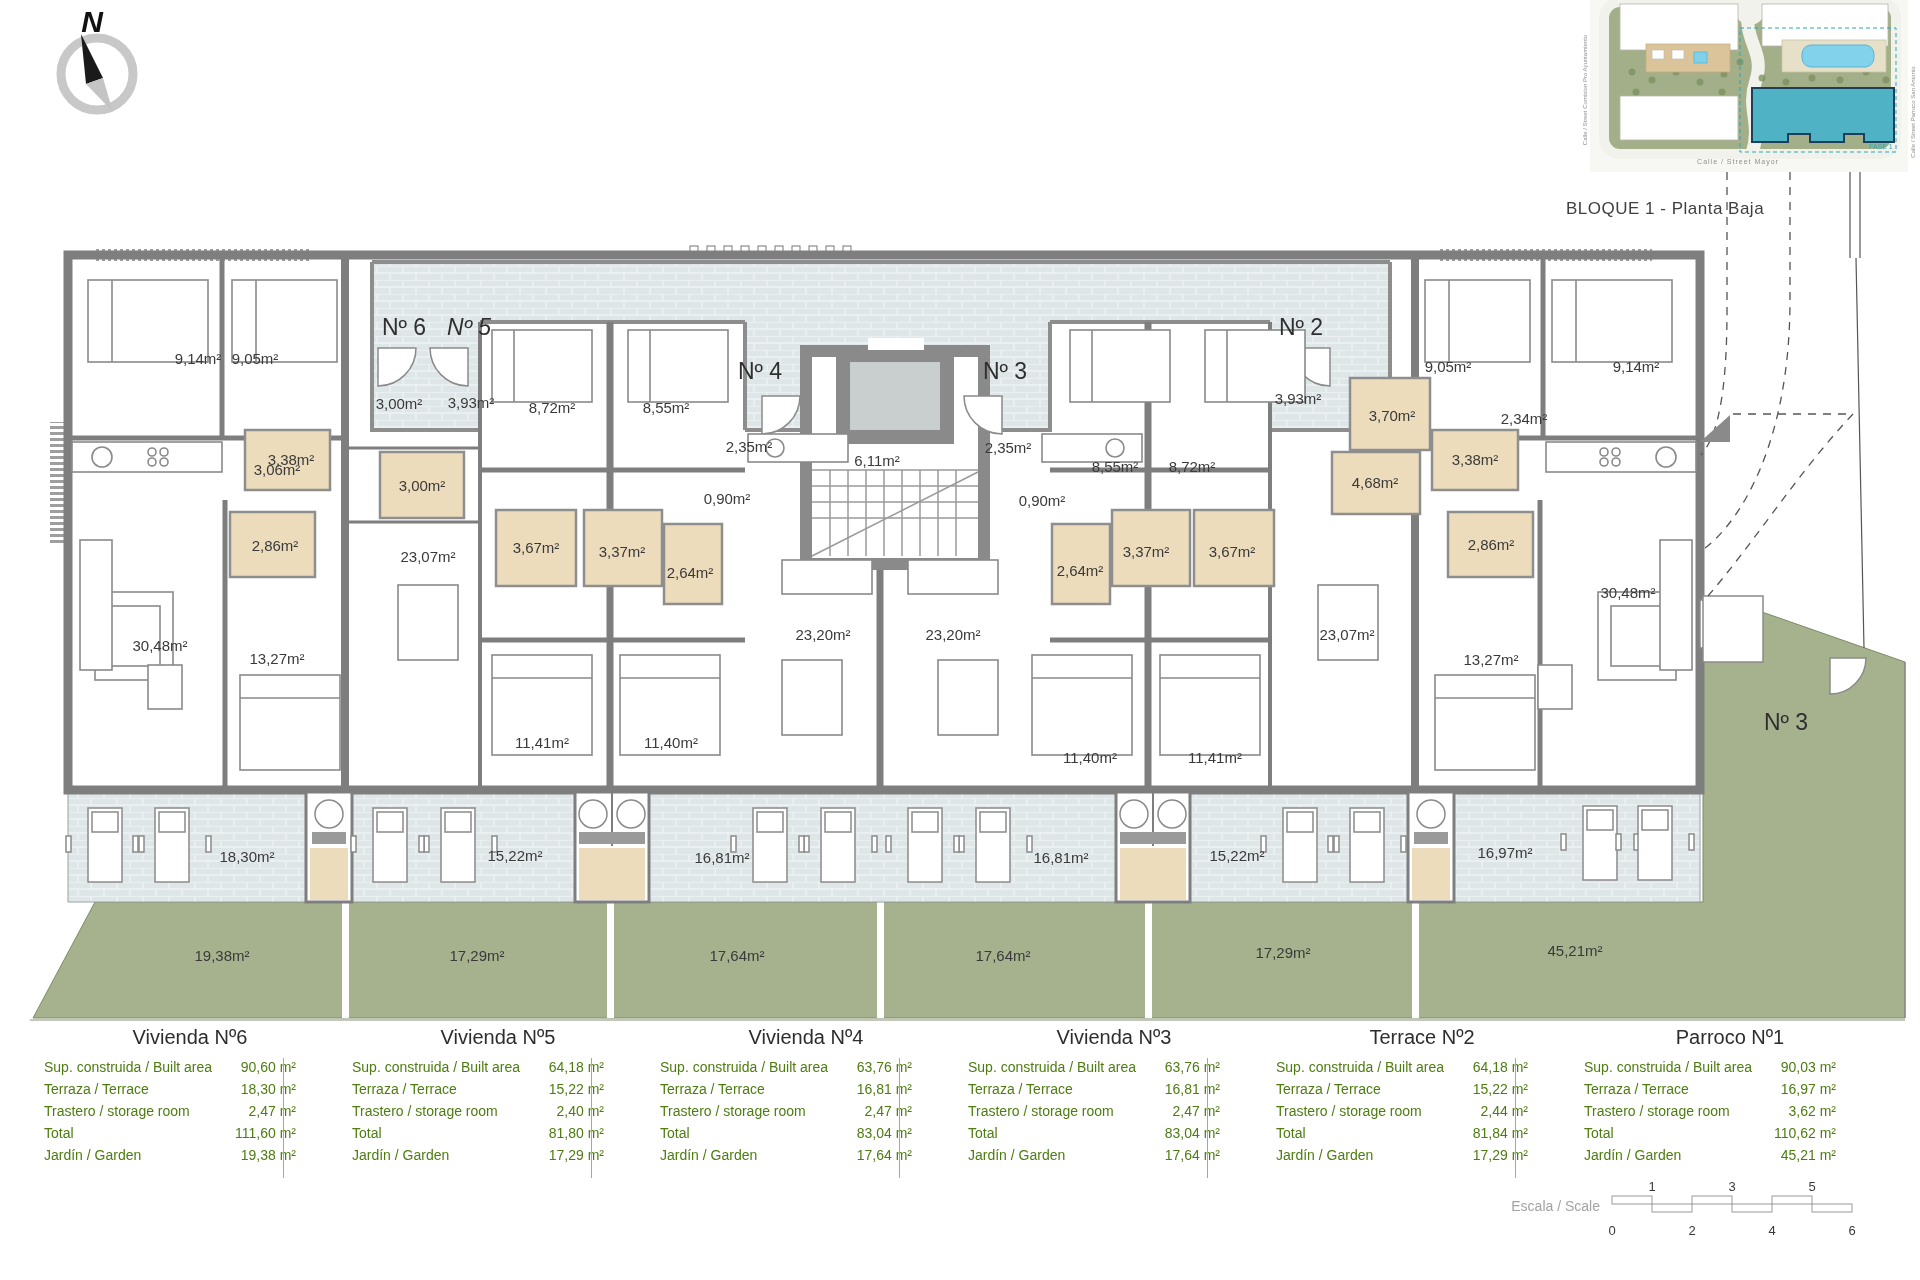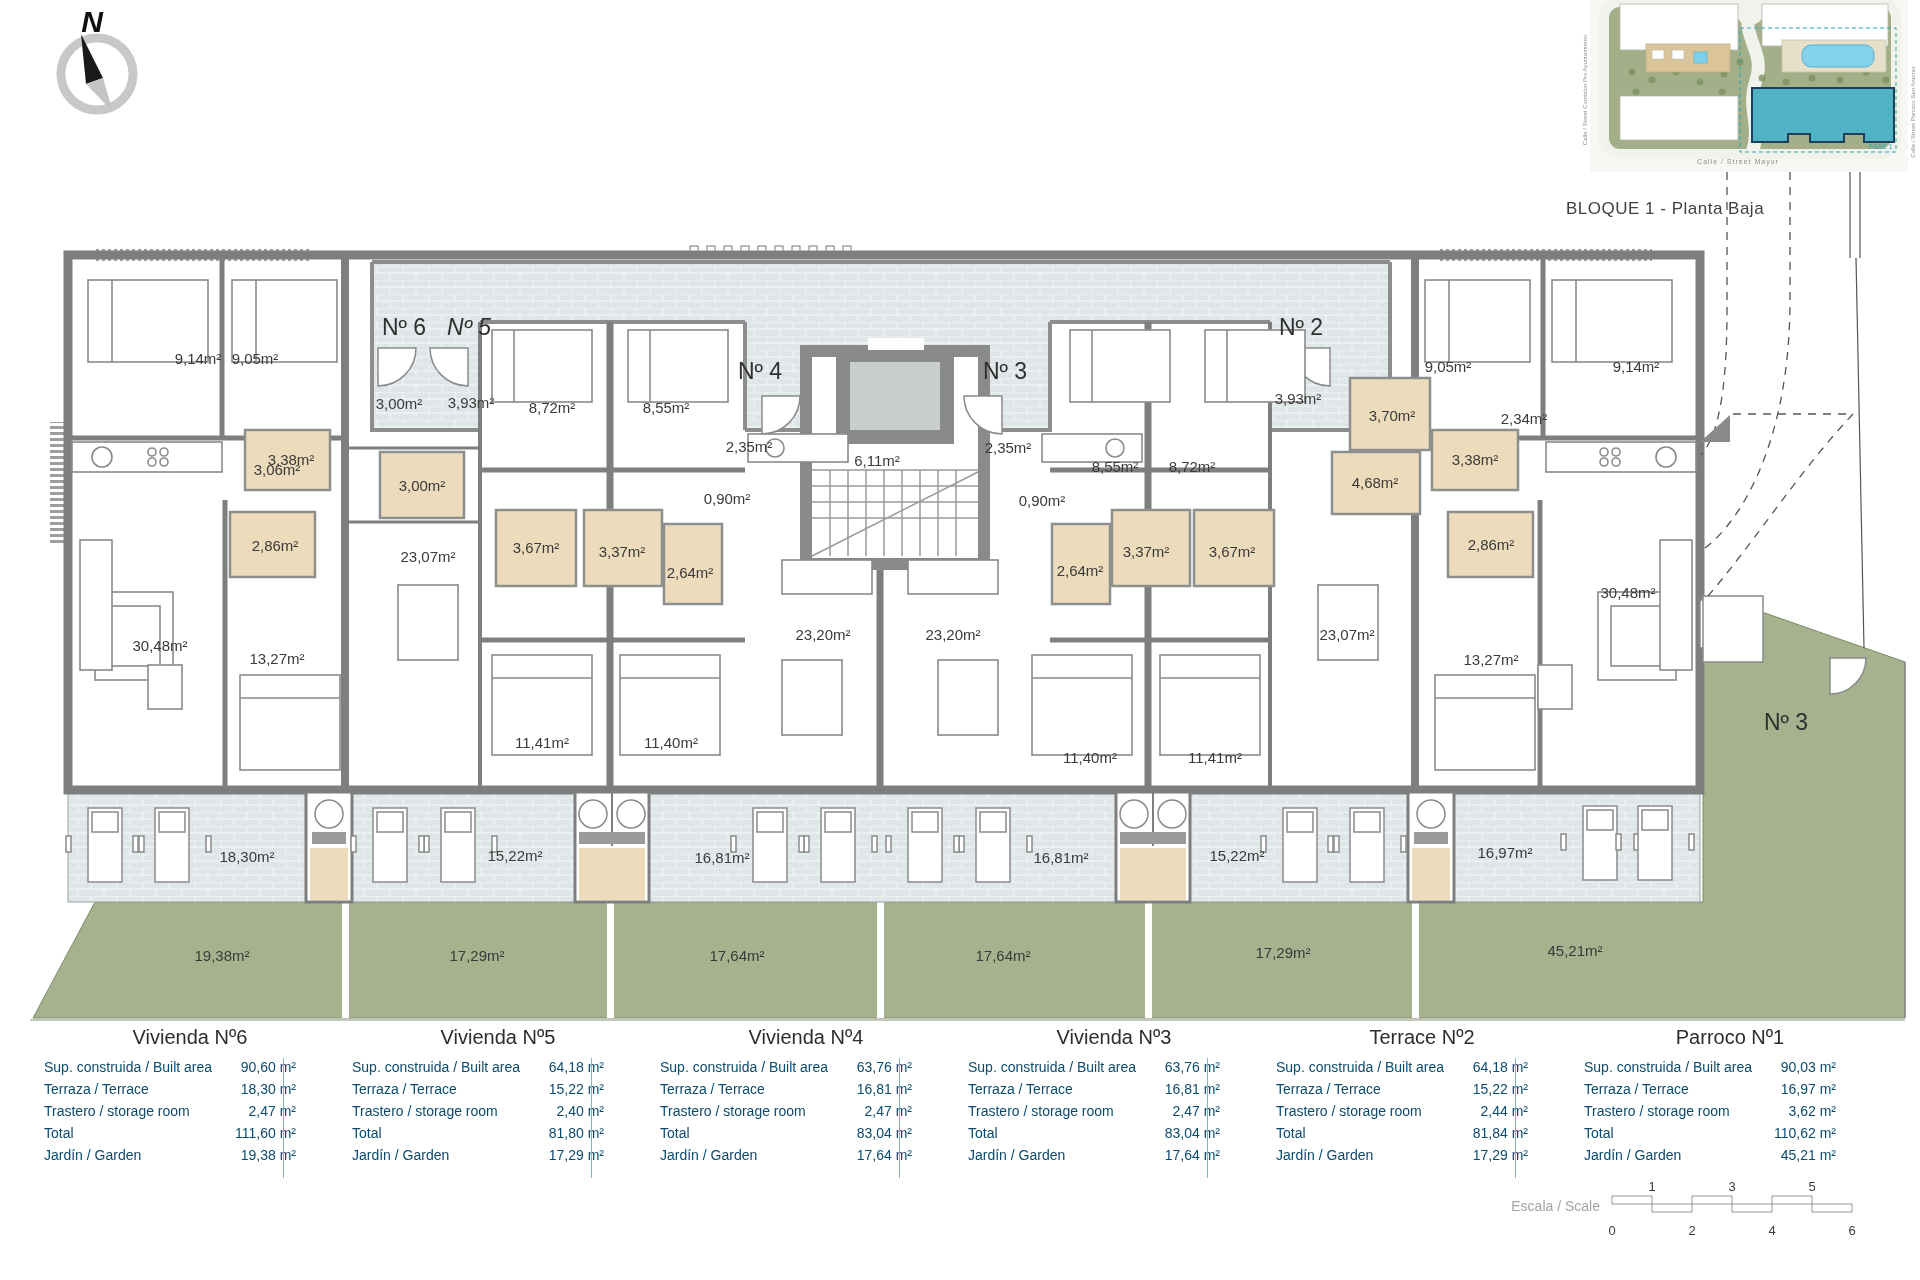--- a/index.html
+++ b/index.html
@@ -14,21 +14,21 @@
       letter-spacing:.5px;white-space:nowrap;}
   .inset-street{position:absolute;font-size:6px;color:#8f8f8f;white-space:nowrap;}
   .inset-street.vert-l{left:1582px;top:90px;transform:rotate(-90deg) translate(-50%,0);transform-origin:left top;}
   .inset-street.vert-r{left:1910px;top:112px;transform:rotate(-90deg) translate(-50%,0);transform-origin:left top;}
   .inset-street.horiz{left:1738px;top:158px;transform:translateX(-50%);font-size:7px;letter-spacing:1px;}
   #fase-label{position:absolute;left:1869px;top:143px;font-size:7px;color:#2aa7b5;white-space:nowrap;}
   #vtable{position:absolute;left:36px;top:1026px;width:1860px;height:160px;color:#333;}
   .tcol{position:absolute;top:0;width:308px;}
   .ttitle{width:308px;text-align:center;font-size:20px;color:#2d2d2d;height:30px;}
   .trow{width:252px;margin-left:8px;display:flex;justify-content:space-between;
-        font-size:14px;line-height:22px;color:#0c4a6e;}
+        font-size:14px;line-height:22px;color:#4d7c0f;}
   .tdiv{position:absolute;top:32px;width:1px;height:120px;background:#79b7ba;}
   #scale-label{position:absolute;left:1600px;top:1198px;transform:translateX(-100%);
       font-size:14px;color:#a3a3a3;white-space:nowrap;}
   .scale-num{position:absolute;transform:translate(-50%,-50%);font-size:13px;color:#3a3a3a;}
 </style>
 </head>
 <body>
 
 <div id="stage">
 

